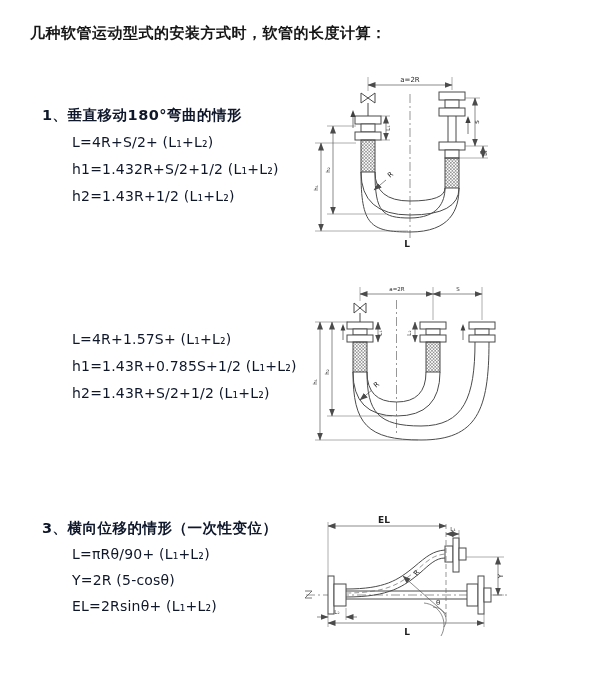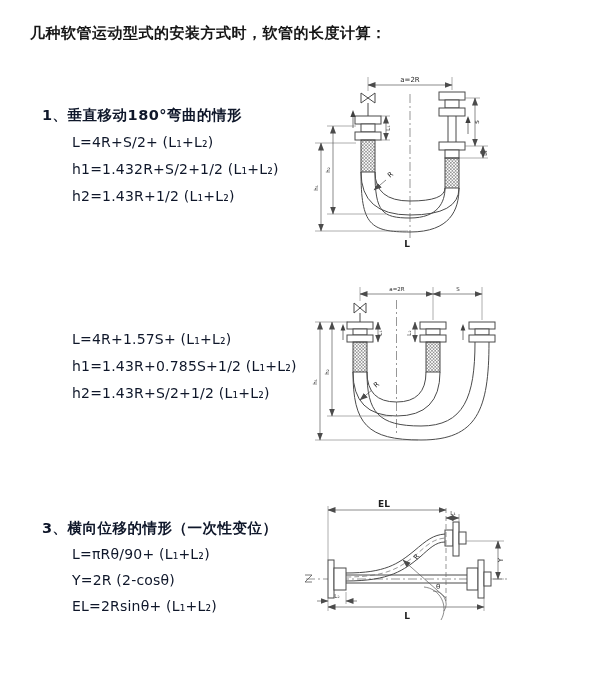--- a/index.html
+++ b/index.html
@@ -52,21 +52,21 @@
   <div class="f" style="top:188px;">h2=1.43R+1/2 (L₁+L₂)</div>
 
   
   <div class="f" style="top:331px;">L=4R+1.57S+ (L₁+L₂)</div>
   <div class="f" style="top:358px;">h1=1.43R+0.785S+1/2 (L₁+L₂)</div>
   <div class="f" style="top:385px;">h2=1.43R+S/2+1/2 (L₁+L₂)</div>
 
   
   <div class="sec-h" style="top:519px;">3、横向位移的情形（一次性变位）</div>
   <div class="f" style="top:546px;">L=πRθ/90+ (L₁+L₂)</div>
-  <div class="f" style="top:572px;">Y=2R (2-cosθ)</div>
+  <div class="f" style="top:572px;">Y=2R (5-cosθ)</div>
   <div class="f" style="top:598px;">EL=2Rsinθ+ (L₁+L₂)</div>
 
   
   <div class="diag" style="left:310px;top:70px;">
     <svg width="210" height="185" viewBox="0 0 210 185">
 
       <line class="cl" x1="100" y1="24" x2="100" y2="168"></line>
 
       <g>
         <line class="ext" x1="58" y1="7" x2="58" y2="21"></line>
@@ -227,21 +227,21 @@
         <text class="lbls" x="70" y="51" transform="rotate(-90 70 51)" text-anchor="middle">L₁</text>
       </g>
       <g>
         <line class="dl" x1="103" y1="40" x2="103" y2="60" marker-start="url(#aS)" marker-end="url(#aE)"></line>
         <text class="lbls" x="99" y="51" transform="rotate(-90 99 51)" text-anchor="middle">L₂</text>
       </g>
     </svg>
   </div>
 
   
-  <div class="diag" style="left:300px;top:494px;">
+  <div class="diag" style="left:300px;top:510px;">
     <svg width="270" height="150" viewBox="0 0 270 150">
 
       <line class="cl" x1="6" y1="85" x2="208" y2="85"></line>
       <path class="th" d="M5,81 h7 l-7,7 h7"></path>
 
       <g>
         <rect class="fit" x="28" y="66" width="6" height="38"></rect>
         <rect class="fit" x="34" y="74" width="12" height="22"></rect>
       </g>
 

